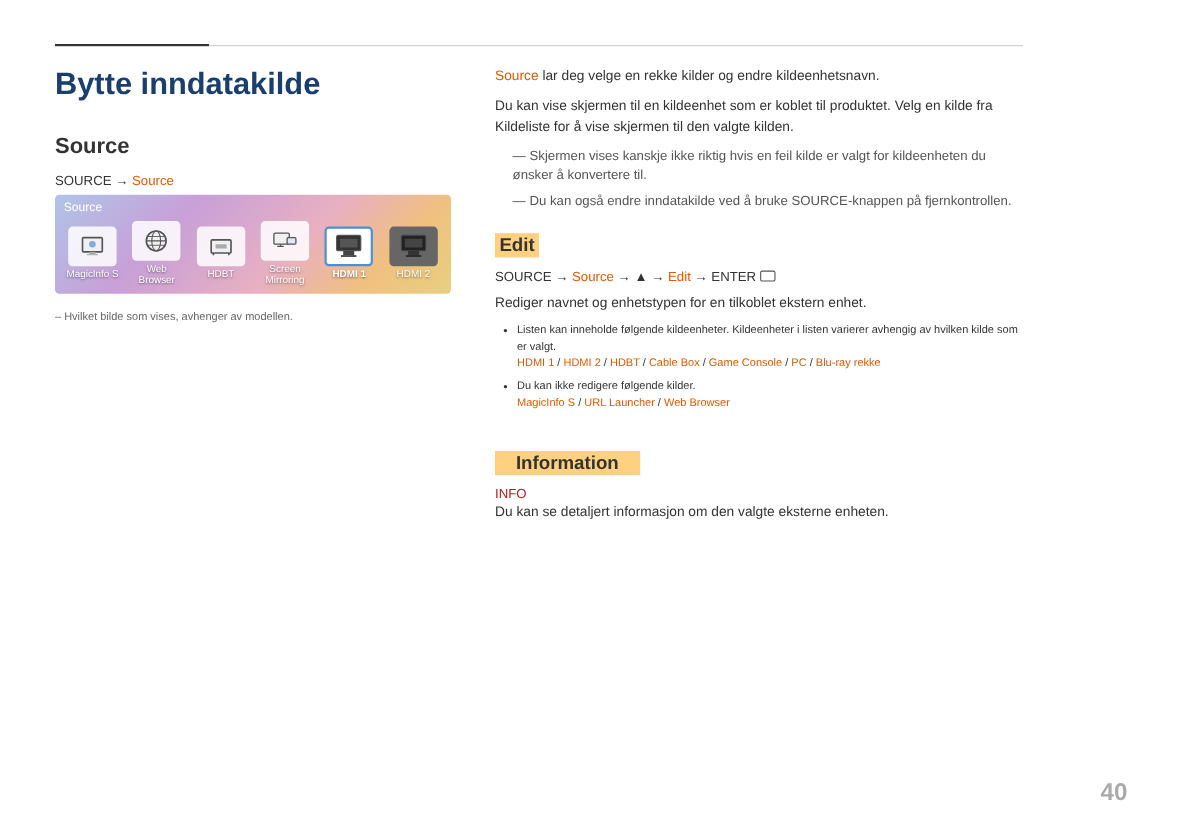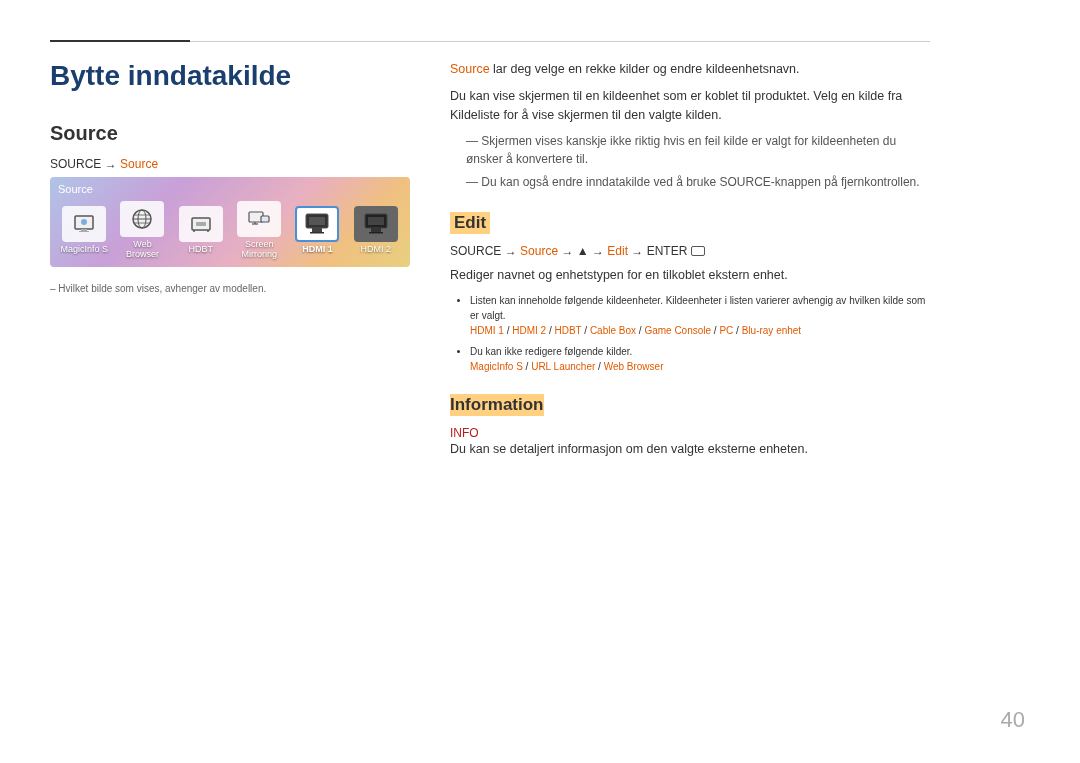--- a/index.html
+++ b/index.html
@@ -175,22 +175,22 @@
       margin-top: 16px;
       margin-bottom: 10px;
     }
 
     .section-heading-info {
       display: inline-block;
       background: #ffd080;
       font-size: 17px;
       font-weight: bold;
       color: #333;
-      padding: 1px 0;
-      margin-top: 12px;
+      padding: 1px 19px;
+      margin-top: 28px;
       margin-bottom: 10px;
     }
 
     .nav-path {
       font-size: 12px;
       color: #333;
       margin-bottom: 8px;
     }
     .nav-path .link {
       color: #e05a00;
@@ -225,21 +225,21 @@
       margin-bottom: 0;
     }
 
     
     .page-number {
       position: absolute;
       bottom: 30px;
       right: 55px;
       font-size: 22px;
       color: #aaa;
-      font-weight: 400;
+      font-weight: 700;
     }
 
     .enter-icon {
       display: inline-block;
       width: 14px;
       height: 10px;
       border: 1.5px solid #555;
       border-radius: 2px;
       position: relative;
       top: 1px;
@@ -381,21 +381,21 @@
 
         <ul class="bullet-list">
           <li>
             <span>Listen kan inneholde følgende kildeenheter. Kildeenheter i listen varierer avhengig av hvilken kilde som er valgt.</span><br>
             <span class="orange-link">HDMI 1</span><span> / </span>
             <span class="orange-link">HDMI 2</span><span> / </span>
             <span class="orange-link">HDBT</span><span> / </span>
             <span class="orange-link">Cable Box</span><span> / </span>
             <span class="orange-link">Game Console</span><span> / </span>
             <span class="orange-link">PC</span><span> / </span>
-            <span class="orange-link">Blu-ray enhet</span>
+            <span class="orange-link">Blu-ray rekke</span>
           </li>
           <li>
             <span>Du kan ikke redigere følgende kilder.</span><br>
             <span class="orange-link">MagicInfo S</span><span> / </span>
             <span class="orange-link">URL Launcher</span><span> / </span>
             <span class="orange-link">Web Browser</span>
           </li>
         </ul>
       </div>
 

